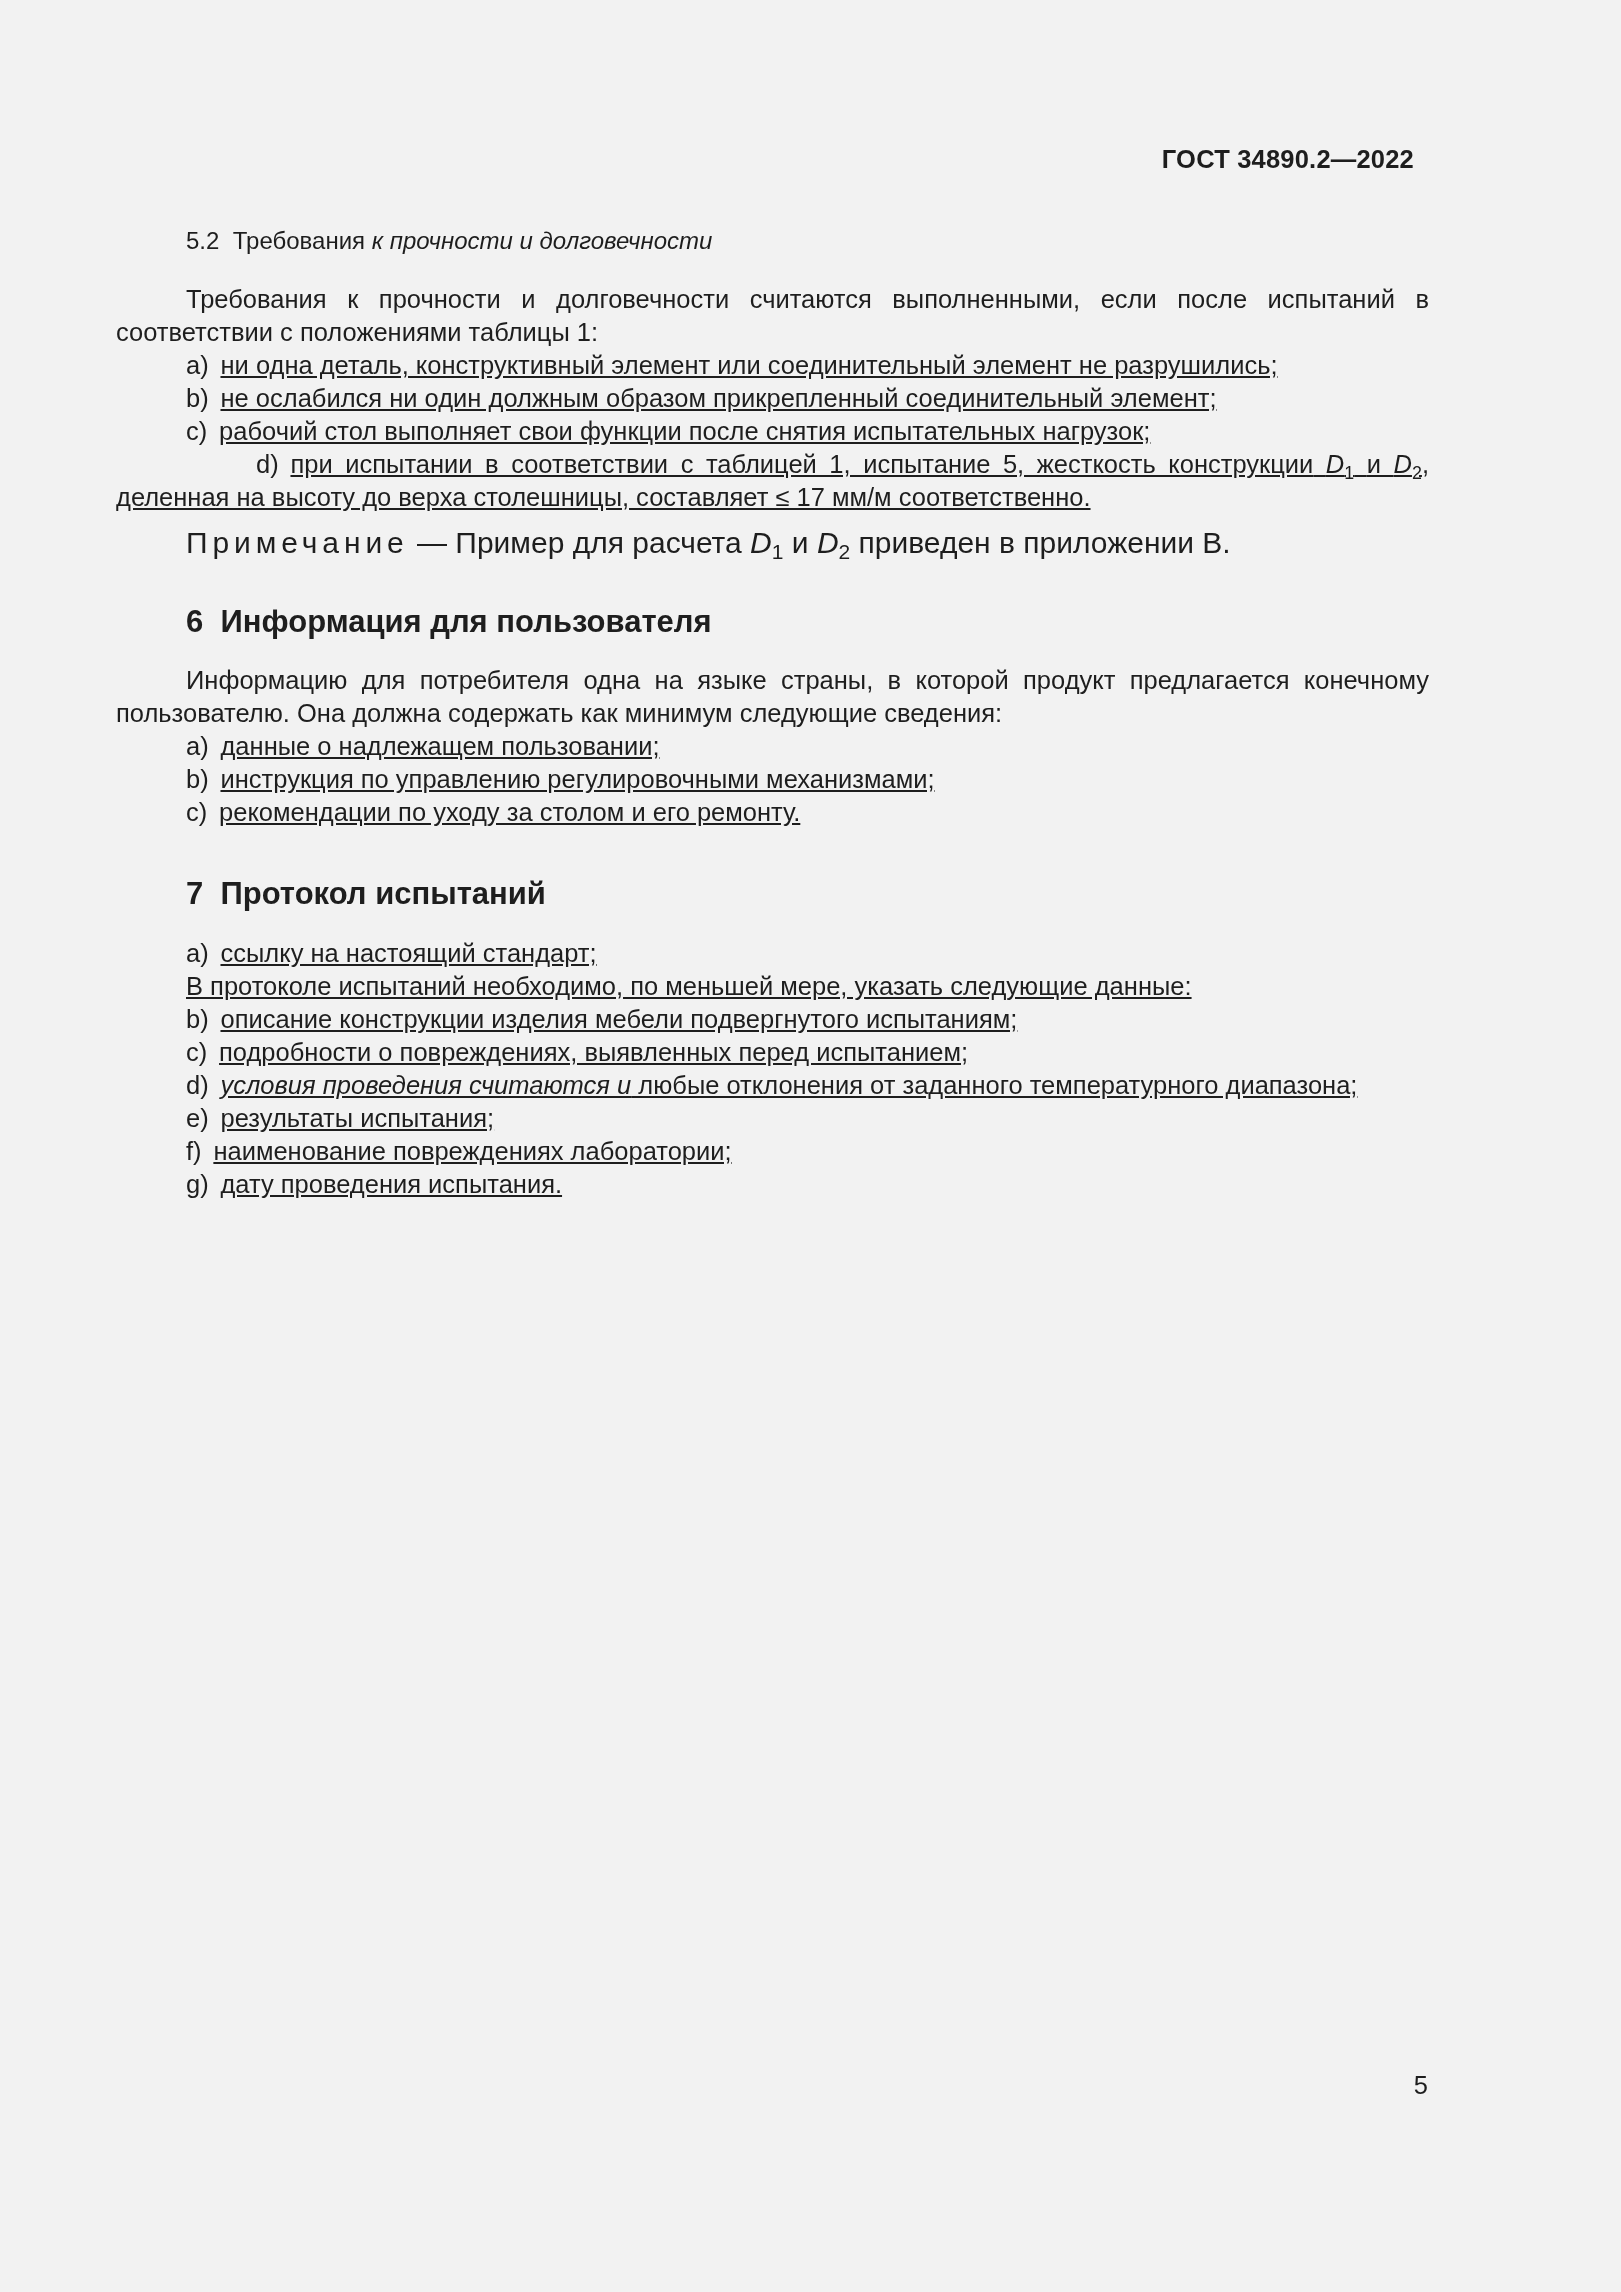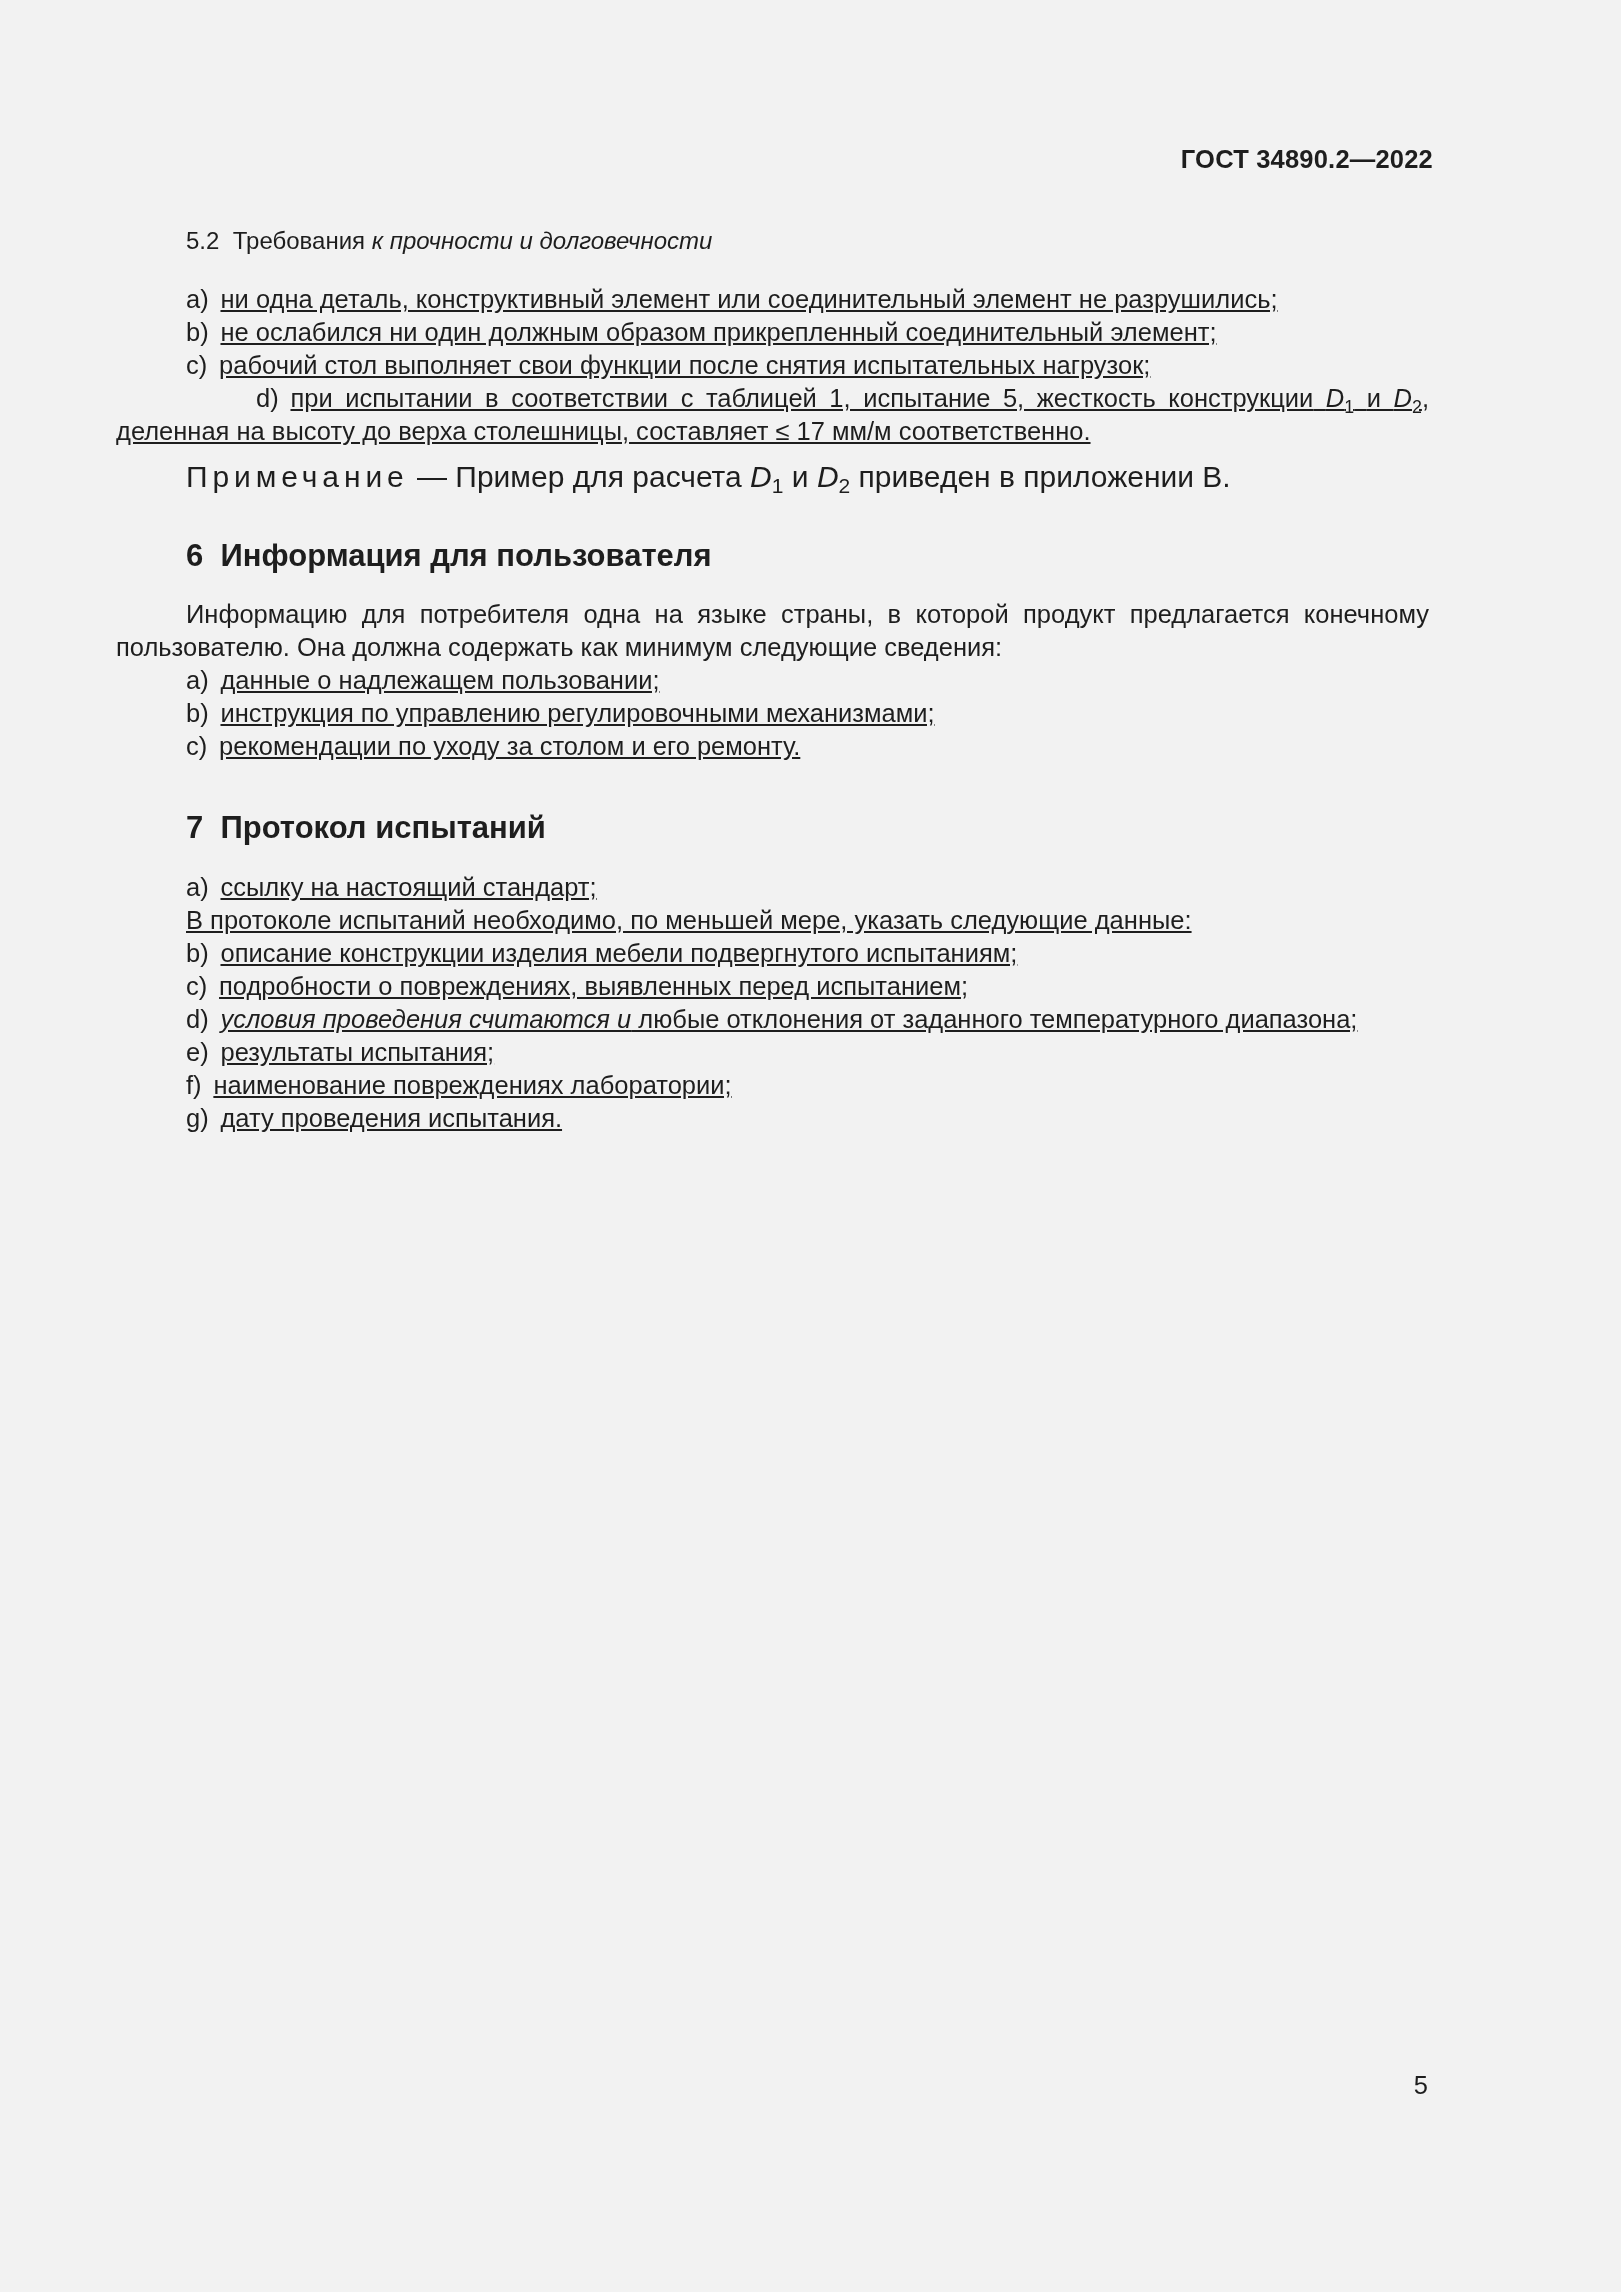--- a/index.html
+++ b/index.html
@@ -11,21 +11,21 @@
       height: 2293px;
       background: #f2f2f2;
       color: #1e1e1e;
       font-family: "Liberation Sans", sans-serif;
       position: relative;
       overflow: hidden;
     }
     .header-code {
       position: absolute;
       top: 145px;
-      right: 188px;
+      right: 207px;
       font-size: 25.5px;
       font-weight: bold;
       letter-spacing: 0.2px;
     }
     .page-body {
       position: absolute;
       left: 116px;
       top: 221px;
       width: 1313px;
       font-size: 25.5px;
@@ -99,20 +99,21 @@
 <div class="header-code">ГОСТ 34890.2—2022</div>
 
 <div class="page-body">
 
   <div>
     <h3 class="subsection-title">
       <span>5.2</span>&nbsp;
       <span>Требования</span>
       <span class="it">к прочности и долговечности</span>
     </h3>
+    <p class="para">Требования к прочности и долговечности считаются выполненными, если после испытаний в соответствии с положениями таблицы 1:</p>
     <p class="list-item">
       <span class="list-marker">a)</span><span>ни одна деталь, конструктивный элемент или соединительный элемент не разрушились;</span>
     </p>
     <p class="list-item">
       <span class="list-marker">b)</span><span>не ослабился ни один должным образом прикрепленный соединительный элемент;</span>
     </p>
     <p class="list-item">
       <span class="list-marker">c)</span><span>рабочий стол выполняет свои функции после снятия испытательных нагрузок;</span>
     </p>
     <p class="list-item wrap">

